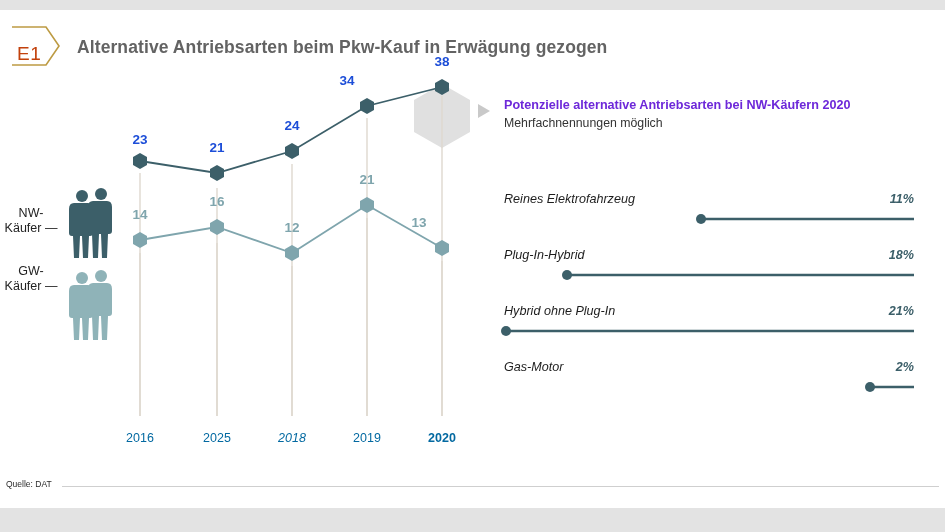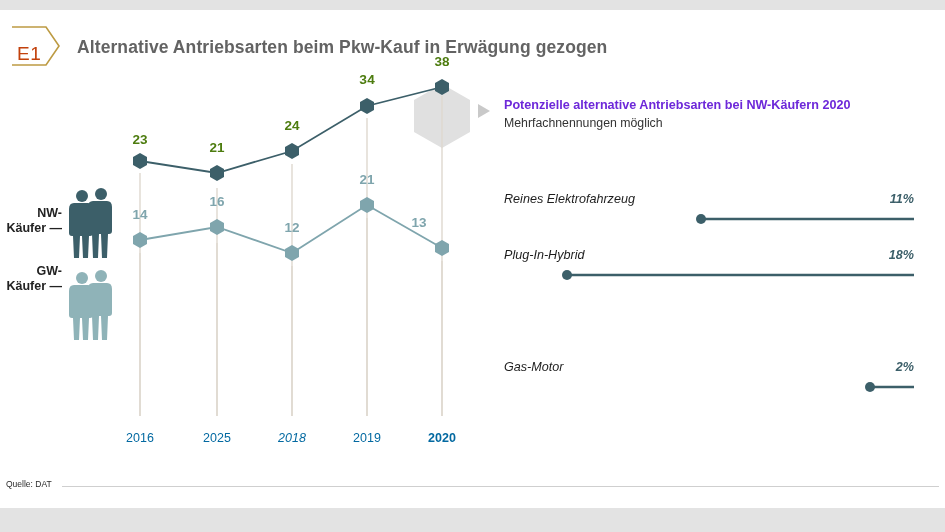--- a/index.html
+++ b/index.html
@@ -30,29 +30,29 @@
   
   .chart{position:absolute;left:0;top:68px;width:470px;height:400px;}
   .chart svg{position:absolute;left:0;top:0;}
 
   .axis-label{
     position:absolute;font-size:12.5px;color:#0369a1;
     text-align:right;line-height:14px;white-space:nowrap;
   }
   .axis-label.bold{font-weight:bold;}
   .series-label{
-    position:absolute;font-size:12.5px;color:#222222;font-weight:bold;
-    text-align:right;line-height:15px;white-space:nowrap;
+    position:absolute;font-size:12.5px;color:#222222;font-weight:normal;
+    text-align:center;line-height:15px;white-space:nowrap;
   }
 
   .pt-value{
     position:absolute;font-size:13.5px;font-weight:bold;
     white-space:nowrap;text-align:center;
   }
-  .pt-value.nw{color:#4d7c0f;}
+  .pt-value.nw{color:#1d4ed8;}
   .pt-value.gw{color:#7fa5ad;}
 
   
   .panel{position:absolute;left:462px;top:90px;width:470px;height:300px;}
   .panel-pointer{position:absolute;left:14px;top:12px;}
   .panel-title{
     position:absolute;left:42px;top:8px;
     font-size:12.6px;font-weight:bold;color:#6d28d9;white-space:nowrap;
   }
   .panel-sub{
@@ -130,21 +130,21 @@
       <polygon points="217,97 224,101 224,109 217,113 210,109 210,101"></polygon>
       <polygon points="292,75 299,79 299,87 292,91 285,87 285,79"></polygon>
       <polygon points="367,30 374,34 374,42 367,46 360,42 360,34"></polygon>
       <polygon points="442,11 449,15 449,23 442,27 435,23 435,15"></polygon>
     </g>
   </svg>
 
   <div class="pt-value nw" style="left:123px;top:64px;width:34px;">23</div>
   <div class="pt-value nw" style="left:200px;top:72px;width:34px;">21</div>
   <div class="pt-value nw" style="left:275px;top:50px;width:34px;">24</div>
-  <div class="pt-value nw" style="left:350px;top:5px;width:34px;font-family:Liberation Mono, monospace;">34</div>
+  <div class="pt-value nw" style="left:330px;top:5px;width:34px;">34</div>
   <div class="pt-value nw" style="left:425px;top:-14px;width:34px;">38</div>
 
   <div class="pt-value gw" style="left:123px;top:139px;width:34px;">14</div>
   <div class="pt-value gw" style="left:200px;top:126px;width:34px;">16</div>
   <div class="pt-value gw" style="left:275px;top:152px;width:34px;">12</div>
   <div class="pt-value gw" style="left:350px;top:104px;width:34px;">21</div>
   <div class="pt-value gw" style="left:402px;top:147px;width:34px;">13</div>
 
   <div class="series-label" style="left:0px;top:138px;width:62px;">NW-</div>
   <div class="series-label" style="left:0px;top:153px;width:62px;">Käufer —</div>
@@ -193,20 +193,28 @@
 
   <div class="bar-row" style="top:158px;">
     <div class="bar-name">Plug-In-Hybrid</div>
     <div class="bar-pct">18%</div>
     <svg class="bar-track" viewBox="0 0 470 14">
       <line x1="103" y1="7" x2="452" y2="7" stroke="#3c5f69" stroke-width="2.6"></line>
       <circle cx="105" cy="7" r="5" fill="#3c5f69"></circle>
     </svg>
   </div>
 
+  <div class="bar-row" style="top:214px;">
+    <div class="bar-name">Hybrid ohne Plug-In</div>
+    <div class="bar-pct">21%</div>
+    <svg class="bar-track" viewBox="0 0 470 14">
+      <line x1="42" y1="7" x2="452" y2="7" stroke="#3c5f69" stroke-width="2.6"></line>
+      <circle cx="44" cy="7" r="5" fill="#3c5f69"></circle>
+    </svg>
+  </div>
 
   <div class="bar-row" style="top:270px;">
     <div class="bar-name">Gas-Motor</div>
     <div class="bar-pct">2%</div>
     <svg class="bar-track" viewBox="0 0 470 14">
       <line x1="406" y1="7" x2="452" y2="7" stroke="#3c5f69" stroke-width="2.6"></line>
       <circle cx="408" cy="7" r="5" fill="#3c5f69"></circle>
     </svg>
   </div>
 </div>

